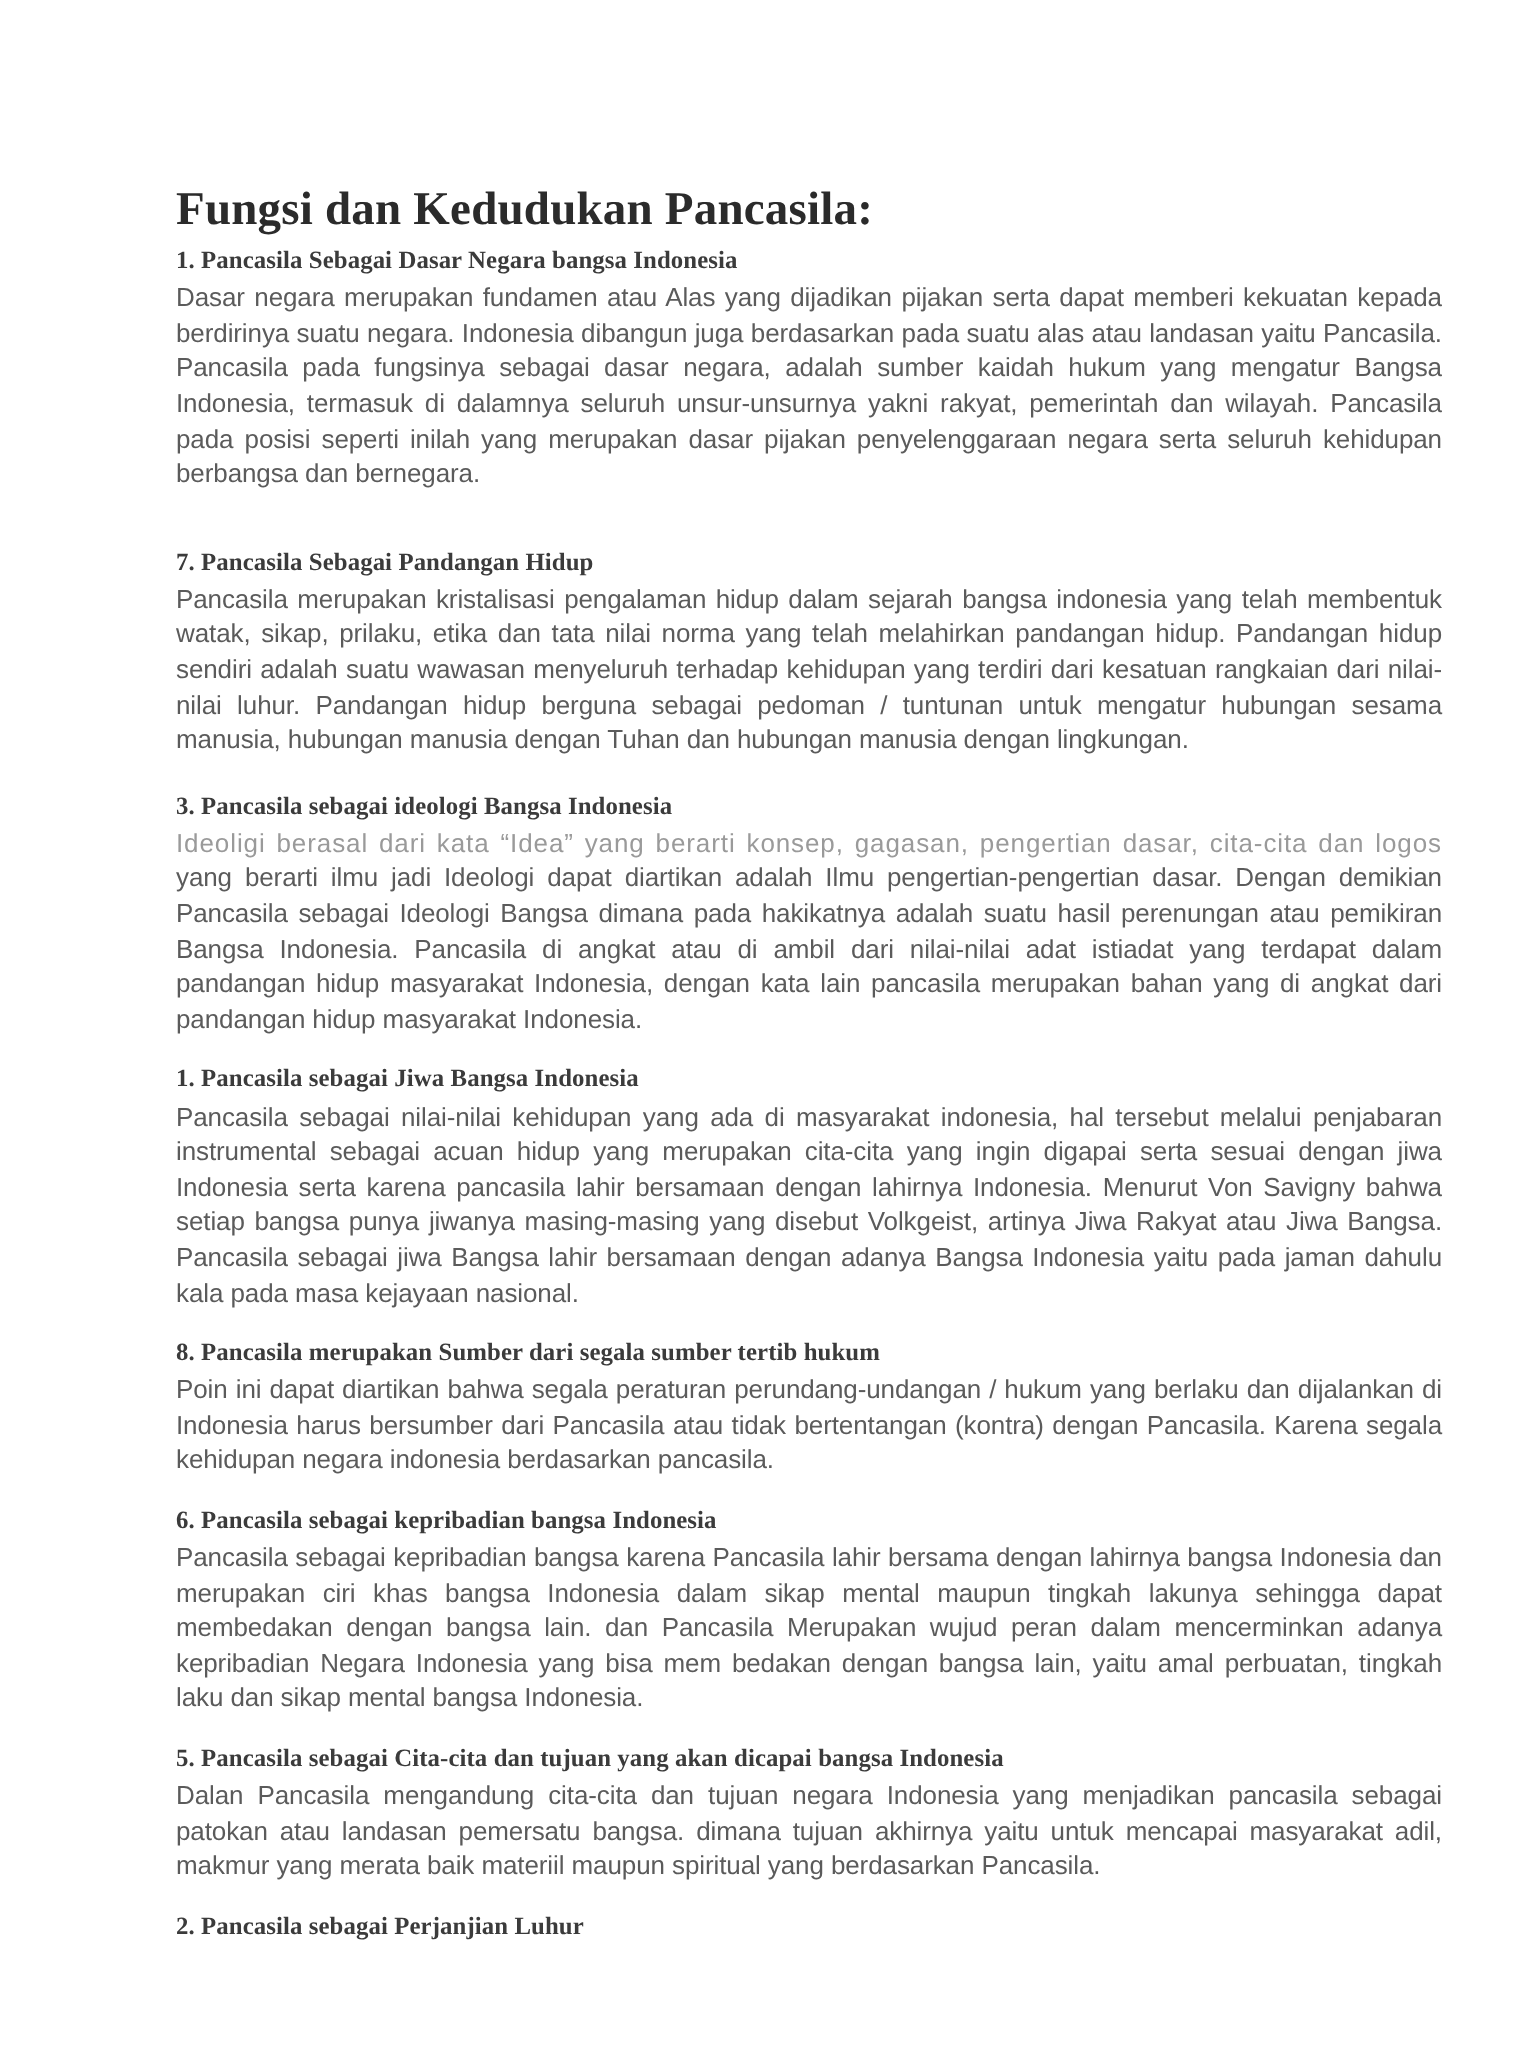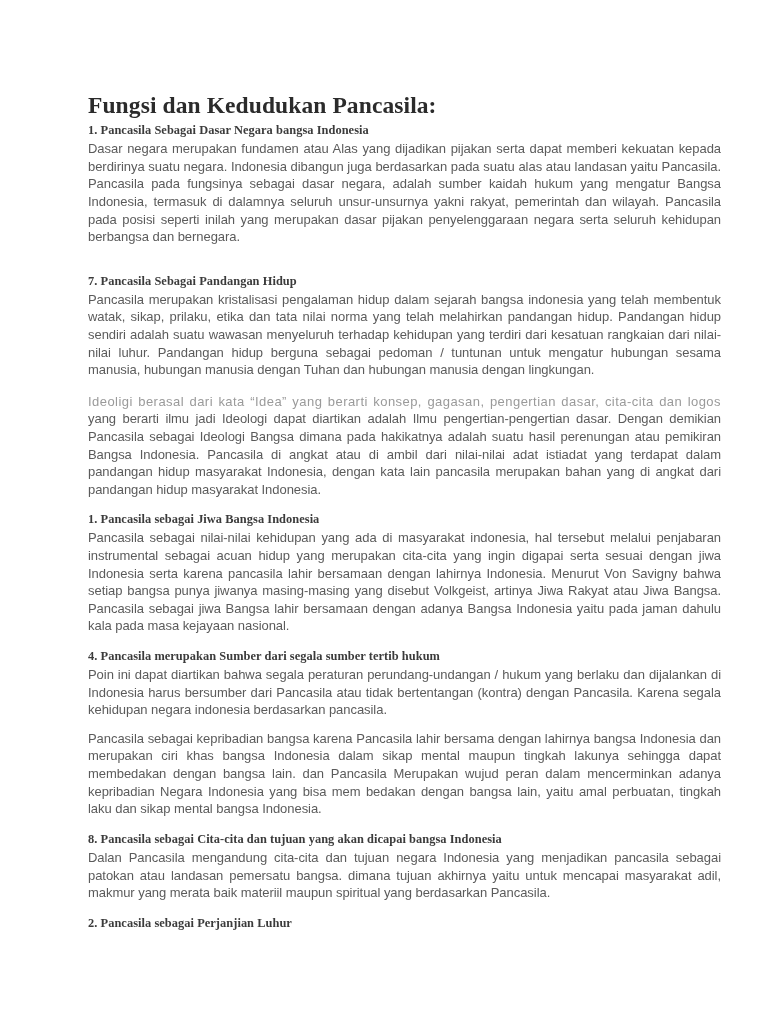--- a/index.html
+++ b/index.html
@@ -84,47 +84,49 @@
   <div class="gap-lg"></div>
 
   <div class="section">
     <div class="section-heading">7. Pancasila Sebagai Pandangan Hidup</div>
     <p class="section-body">Pancasila merupakan kristalisasi pengalaman hidup dalam sejarah bangsa indonesia yang telah membentuk watak, sikap, prilaku, etika dan tata nilai norma yang telah melahirkan pandangan hidup. Pandangan hidup sendiri adalah suatu wawasan menyeluruh terhadap kehidupan yang terdiri dari kesatuan rangkaian dari nilai-nilai luhur. Pandangan hidup berguna sebagai pedoman / tuntunan untuk mengatur hubungan sesama manusia, hubungan manusia dengan Tuhan dan hubungan manusia dengan lingkungan.</p>
   </div>
 
   <div class="gap-md"></div>
 
   <div class="section">
+    <div class="section-heading">3. Pancasila sebagai ideologi Bangsa Indonesia</div>
     <p class="section-body"><span class="faded-lead">Ideoligi berasal dari kata “Idea” yang berarti konsep, gagasan, pengertian dasar, cita-cita dan logos </span><span>yang berarti ilmu jadi Ideologi dapat diartikan adalah Ilmu pengertian-pengertian dasar. Dengan demikian Pancasila sebagai Ideologi Bangsa dimana pada hakikatnya adalah suatu hasil perenungan atau pemikiran Bangsa Indonesia. Pancasila di angkat atau di ambil dari nilai-nilai adat istiadat yang terdapat dalam pandangan hidup masyarakat Indonesia, dengan kata lain pancasila merupakan bahan yang di angkat dari pandangan hidup masyarakat Indonesia.</span></p>
   </div>
 
   <div class="gap-sm"></div>
 
   <div class="section">
     <div class="section-heading">1. Pancasila sebagai Jiwa Bangsa Indonesia</div>
     <p class="section-body">Pancasila sebagai nilai-nilai kehidupan yang ada di masyarakat indonesia, hal tersebut melalui penjabaran instrumental sebagai acuan hidup yang merupakan cita-cita yang ingin digapai serta sesuai dengan jiwa Indonesia serta karena pancasila lahir bersamaan dengan lahirnya Indonesia. Menurut Von Savigny bahwa setiap bangsa punya jiwanya masing-masing yang disebut Volkgeist, artinya Jiwa Rakyat atau Jiwa Bangsa. Pancasila sebagai jiwa Bangsa lahir bersamaan dengan adanya Bangsa Indonesia yaitu pada jaman dahulu kala pada masa kejayaan nasional.</p>
   </div>
 
   <div class="gap-sm"></div>
 
   <div class="section">
-    <div class="section-heading">4. Pancasila merupakan Sumber dari segala sumber tertib hukum</div>
+    <div class="section-heading">8. Pancasila merupakan Sumber dari segala sumber tertib hukum</div>
     <p class="section-body">Poin ini dapat diartikan bahwa segala peraturan perundang-undangan / hukum yang berlaku dan dijalankan di Indonesia harus bersumber dari Pancasila atau tidak bertentangan (kontra) dengan Pancasila. Karena segala kehidupan negara indonesia berdasarkan pancasila.</p>
   </div>
 
   <div class="gap-sm"></div>
 
   <div class="section">
+    <div class="section-heading">6. Pancasila sebagai kepribadian bangsa Indonesia</div>
     <p class="section-body">Pancasila sebagai kepribadian bangsa karena Pancasila lahir bersama dengan lahirnya bangsa Indonesia dan merupakan ciri khas bangsa Indonesia dalam sikap mental maupun tingkah lakunya sehingga dapat membedakan dengan bangsa lain. dan Pancasila Merupakan wujud peran dalam mencerminkan adanya kepribadian Negara Indonesia yang bisa mem bedakan dengan bangsa lain, yaitu amal perbuatan, tingkah laku dan sikap mental bangsa Indonesia.</p>
   </div>
 
   <div class="gap-sm"></div>
 
   <div class="section">
-    <div class="section-heading">8. Pancasila sebagai Cita-cita dan tujuan yang akan dicapai bangsa Indonesia</div>
+    <div class="section-heading">5. Pancasila sebagai Cita-cita dan tujuan yang akan dicapai bangsa Indonesia</div>
     <p class="section-body">Dalan Pancasila mengandung cita-cita dan tujuan negara Indonesia yang menjadikan pancasila sebagai patokan atau landasan pemersatu bangsa. dimana tujuan akhirnya yaitu untuk mencapai masyarakat adil, makmur yang merata baik materiil maupun spiritual yang berdasarkan Pancasila.</p>
   </div>
 
   <div class="gap-sm"></div>
 
   <div class="section">
     <div class="section-heading">2. Pancasila sebagai Perjanjian Luhur</div>
   </div>
 
 </div>

